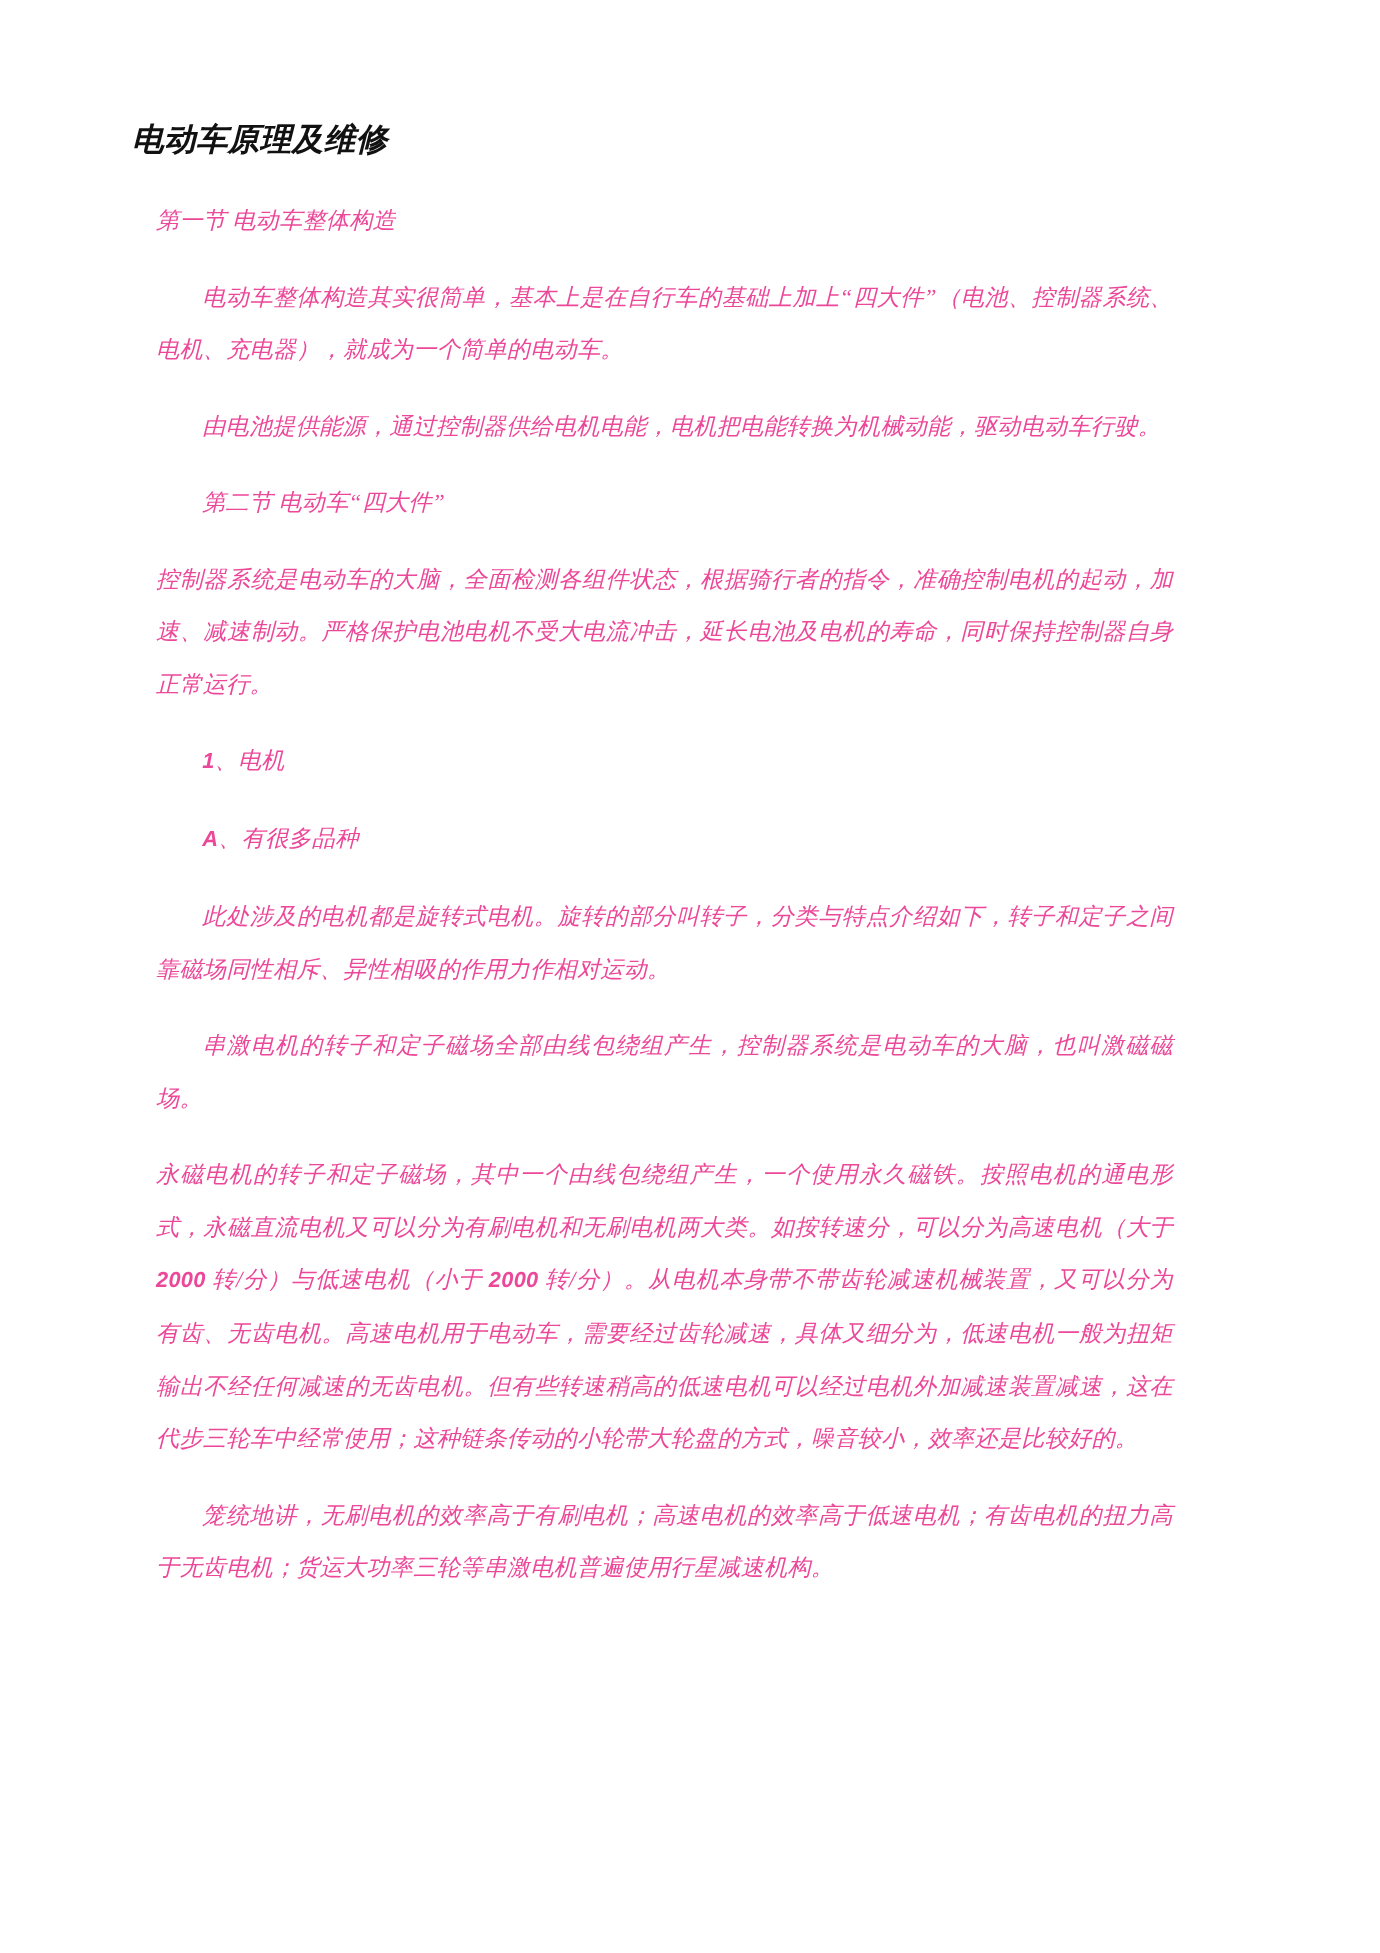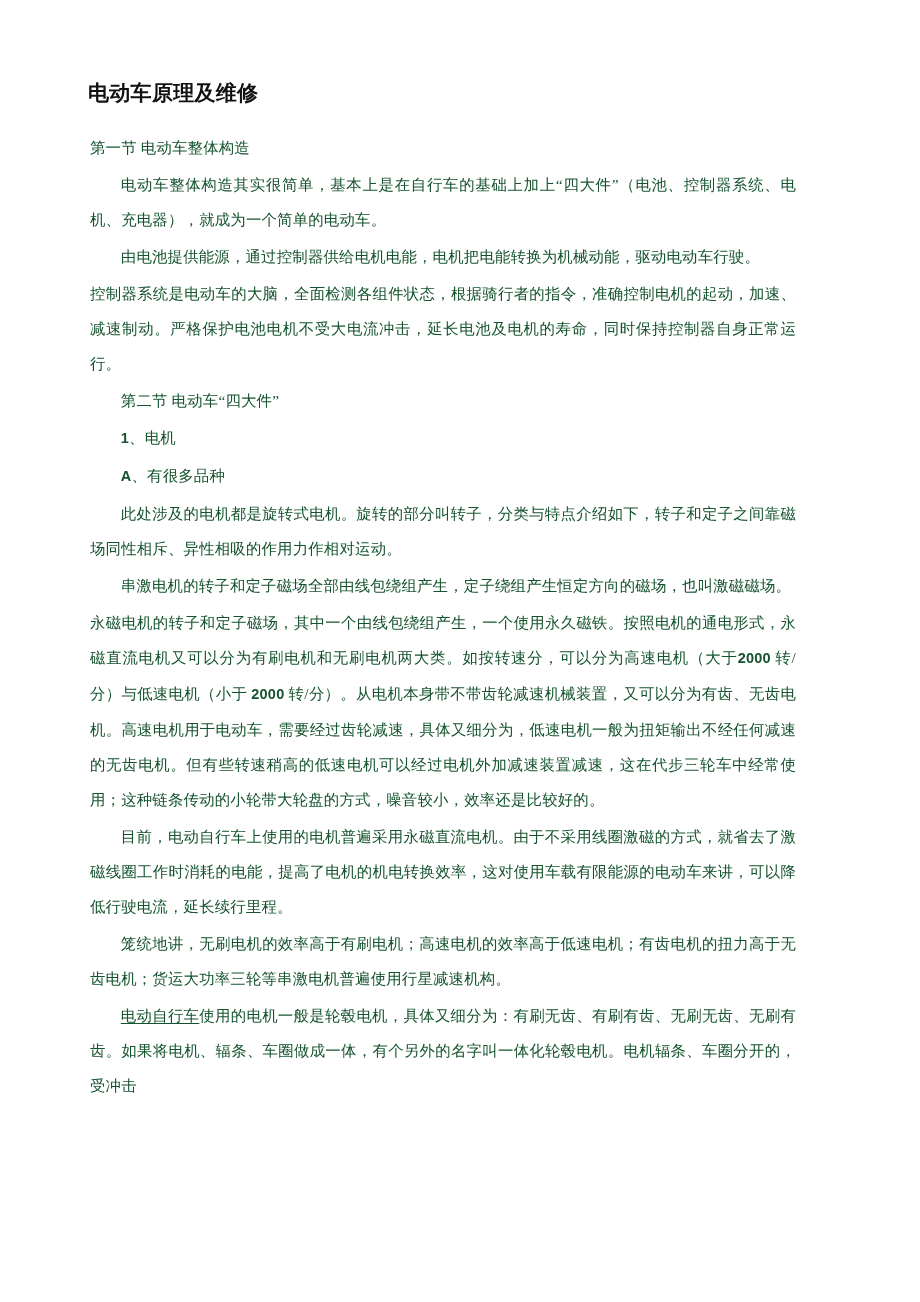--- a/index.html
+++ b/index.html
@@ -13,43 +13,44 @@
     font-family: "Liberation Serif", "DejaVu Serif", serif;
     color: #1a1a1a;
     overflow: hidden;
   }
   .page {
     position: relative;
     width: 920px;
     height: 1194px;
     background: #ffffff;
     box-sizing: border-box;
+    font-style: italic;
   }
   .content {
     position: absolute;
     left: 88px;
     top: 78px;
     width: 710px;
   }
   .doc-title {
     font-size: 21px;
     font-weight: bold;
     line-height: 30px;
     margin: 0 0 22px 0;
     letter-spacing: 0.3px;
     color: #111111;
   }
   .para {
     font-size: 15.4px;
     line-height: 35px;
-    margin: 2px;
+    margin: 16px;
     text-align: justify;
     text-justify: inter-ideograph;
     letter-spacing: 0.2px;
-    color: #14532d;
+    color: #ec4899;
     word-break: break-all;
   }
   .para.indent {
     text-indent: 2em;
   }
   .para.noindent {
     text-indent: 0;
   }
   .para.heading-in {
     text-indent: 2em;
@@ -76,36 +77,34 @@
   <div class="content">
 
     <h1 class="doc-title">电动车原理及维修</h1>
 
     <p class="para noindent">第一节  电动车整体构造</p>
 
     <p class="para indent">电动车整体构造其实很简单，基本上是在自行车的基础上加上“四大件”（电池、控制器系统、电机、充电器），就成为一个简单的电动车。</p>
 
     <p class="para indent">由电池提供能源，通过控制器供给电机电能，电机把电能转换为机械动能，驱动电动车行驶。</p>
 
+    <p class="para indent">第二节  电动车“四大件”</p>
+
     <p class="para noindent">控制器系统是电动车的大脑，全面检测各组件状态，根据骑行者的指令，准确控制电机的起动，加速、减速制动。严格保护电池电机不受大电流冲击，延长电池及电机的寿命，同时保持控制器自身正常运行。</p>
-
-    <p class="para indent">第二节  电动车“四大件”</p>
 
     <p class="para heading-in"><span class="lead-bold">1</span><span>、电机</span></p>
 
     <p class="para heading-in"><span class="lead-bold">A</span><span>、有很多品种</span></p>
 
 
     <p class="para indent">此处涉及的电机都是旋转式电机。旋转的部分叫转子，分类与特点介绍如下，转子和定子之间靠磁场同性相斥、异性相吸的作用力作相对运动。</p>
 
 
-    <p class="para indent">串激电机的转子和定子磁场全部由线包绕组产生，定子绕组产生恒定方向的磁场，也叫激磁磁场。</p>
+    <p class="para indent">串激电机的转子和定子磁场全部由线包绕组产生，控制器系统是电动车的大脑，也叫激磁磁场。</p>
 
     <p class="para noindent"><span>永磁电机的转子和定子磁场，其中一个由线包绕组产生，一个使用永久磁铁。按照电机的通电形式，永磁直流电机又可以分为有刷电机和无刷电机两大类。如按转速分，可以分为高速电机（大于</span><span class="num-bold">2000</span><span> 转/分）与低速电机（小于 </span><span class="num-bold">2000</span><span> 转/分）。从电机本身带不带齿轮减速机械装置，又可以分为有齿、无齿电机。高速电机用于电动车，需要经过齿轮减速，具体又细分为，低速电机一般为扭矩输出不经任何减速的无齿电机。但有些转速稍高的低速电机可以经过电机外加减速装置减速，这在代步三轮车中经常使用；这种链条传动的小轮带大轮盘的方式，噪音较小，效率还是比较好的。</span></p>
 
-    <p class="para indent">目前，电动自行车上使用的电机普遍采用永磁直流电机。由于不采用线圈激磁的方式，就省去了激磁线圈工作时消耗的电能，提高了电机的机电转换效率，这对使用车载有限能源的电动车来讲，可以降低行驶电流，延长续行里程。</p>
 
     <p class="para indent">笼统地讲，无刷电机的效率高于有刷电机；高速电机的效率高于低速电机；有齿电机的扭力高于无齿电机；货运大功率三轮等串激电机普遍使用行星减速机构。</p>
 
-    <p class="para indent"><span class="uline">电动自行车</span><span>使用的电机一般是轮毂电机，具体又细分为：有刷无齿、有刷有齿、无刷无齿、无刷有齿。如果将电机、辐条、车圈做成一体，有个另外的名字叫一体化轮毂电机。电机辐条、车圈分开的，受冲击</span></p>
 
   </div>
 </div>
 
 </body></html>

